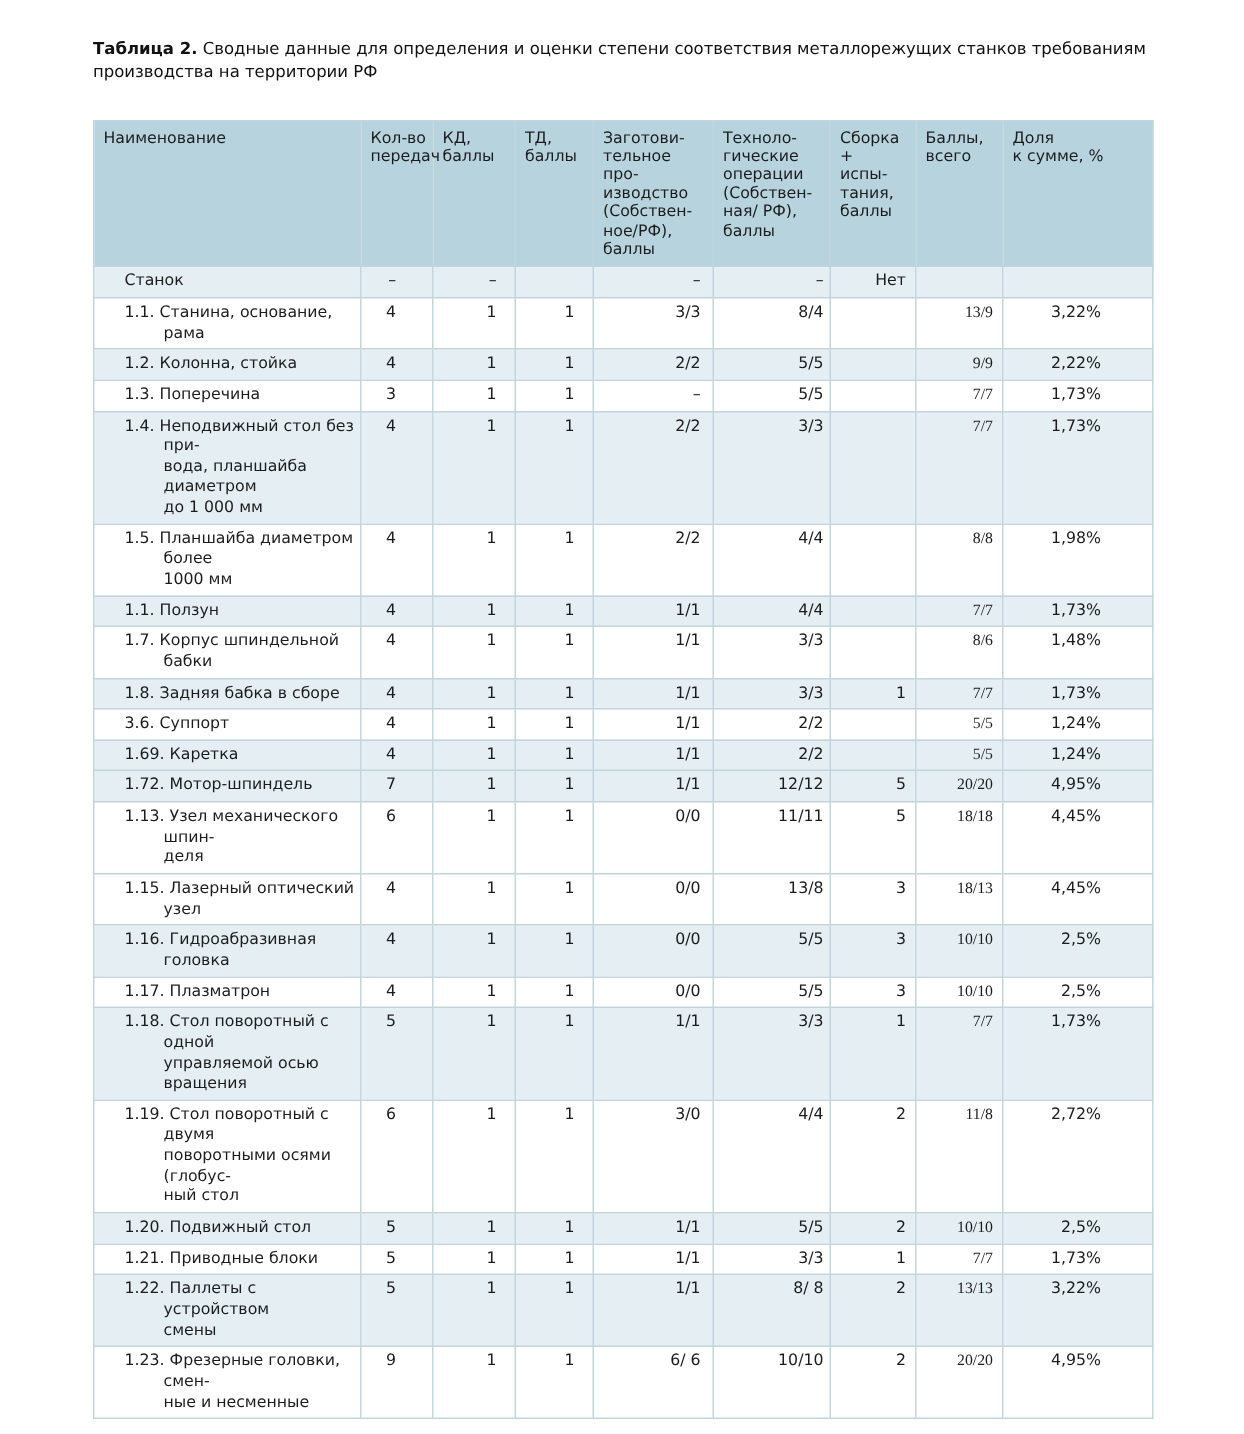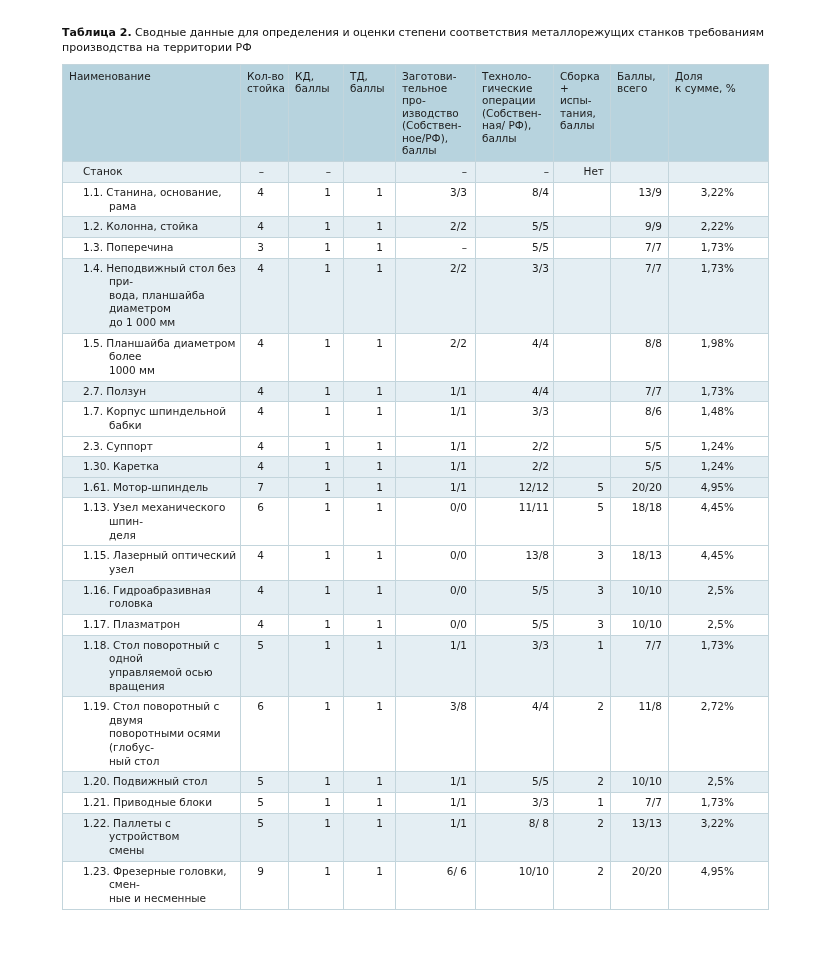--- a/index.html
+++ b/index.html
@@ -6,21 +6,21 @@
   html, body { background:#ffffff; }
   body {
     width:829px; height:956px;
     font-family:"DejaVu Sans","Liberation Sans",sans-serif;
     font-size:10.5px;
     color:var(--text,#1c1c1c);
     position:relative;
     overflow:hidden;
   }
   .page { padding:26px 61px 0 62px; }
-  .caption { font-size:11px; line-height:1.35; margin-bottom:8px; color:#111; }
+  .caption { font-size:11px; line-height:1.35; margin-bottom:24px; color:#111; }
   .caption b { font-weight:bold; }
   table.data-table {
     border-collapse:collapse;
     width:706px;
     table-layout:fixed;
   }
   th, td {
     border:1px solid var(--grid-line,#c3d5dc);
     vertical-align:top;
     line-height:1.3;
@@ -41,21 +41,21 @@
     padding-left:26px;
     text-indent:-26px;
     white-space:pre-line;
   }
   td.col-points   { padding-right:24px; }
   td.col-kd       { padding-right:12px; }
   td.col-td       { padding-right:12px; }
   td.col-prep     { padding-right:8px; }
   td.col-tech     { padding-right:4px; }
   td.col-assembly { padding-right:6px;text-align:right; }
-  td.col-total    { padding-right:6px; }
+  td.col-total    { padding-right:6px;font-family:Liberation Serif, serif; }
   td.col-share    { padding-right:34px; }
 </style>
 </head>
 <body>
 
 <div class="page">
 
   <p class="caption">
     <b>Таблица 2.</b>
     <span>Сводные данные для определения и оценки степени соответствия металлорежущих станков требованиям производства на территории РФ</span>
@@ -70,21 +70,21 @@
       <col style="width:80px">
       <col style="width:78px">
       <col style="width:57px">
       <col style="width:58px">
       <col style="width:100px">
     </colgroup>
     <thead>
       <tr>
         <th class="col-name">Наименование</th>
         <th class="col-points">Кол-во
-стойка</th>
+передач</th>
         <th class="col-kd">КД,
 баллы</th>
         <th class="col-td">ТД,
 баллы</th>
         <th class="col-prep">Заготови-
 тельное про-
 изводство
 (Собствен-
 ное/РФ),
 баллы</th>
@@ -181,21 +181,21 @@
           <td class="col-kd">1</td>
           <td class="col-td">1</td>
           <td class="col-prep">2/2</td>
           <td class="col-tech">4/4</td>
           <td class="col-assembly"></td>
           <td class="col-total">8/8</td>
           <td class="col-share">1,98%</td>
         </tr>
         <tr class="alt">
           <td class="col-name">
-            <span class="name-inner">2.7. Ползун</span>
+            <span class="name-inner">1.1. Ползун</span>
           </td>
           <td class="col-points">4</td>
           <td class="col-kd">1</td>
           <td class="col-td">1</td>
           <td class="col-prep">1/1</td>
           <td class="col-tech">4/4</td>
           <td class="col-assembly"></td>
           <td class="col-total">7/7</td>
           <td class="col-share">1,73%</td>
         </tr>
@@ -205,49 +205,62 @@
           </td>
           <td class="col-points">4</td>
           <td class="col-kd">1</td>
           <td class="col-td">1</td>
           <td class="col-prep">1/1</td>
           <td class="col-tech">3/3</td>
           <td class="col-assembly"></td>
           <td class="col-total">8/6</td>
           <td class="col-share">1,48%</td>
         </tr>
-        <tr>
-          <td class="col-name">
-            <span class="name-inner">2.3. Суппорт</span>
+        <tr class="alt">
+          <td class="col-name">
+            <span class="name-inner">1.8. Задняя бабка в сборе</span>
+          </td>
+          <td class="col-points">4</td>
+          <td class="col-kd">1</td>
+          <td class="col-td">1</td>
+          <td class="col-prep">1/1</td>
+          <td class="col-tech">3/3</td>
+          <td class="col-assembly">1</td>
+          <td class="col-total">7/7</td>
+          <td class="col-share">1,73%</td>
+        </tr>
+        <tr>
+          <td class="col-name">
+            <span class="name-inner">3.6. Суппорт</span>
           </td>
           <td class="col-points">4</td>
           <td class="col-kd">1</td>
           <td class="col-td">1</td>
           <td class="col-prep">1/1</td>
           <td class="col-tech">2/2</td>
           <td class="col-assembly"></td>
           <td class="col-total">5/5</td>
           <td class="col-share">1,24%</td>
         </tr>
         <tr class="alt">
           <td class="col-name">
-            <span class="name-inner">1.30. Каретка</span>
+            <span class="name-inner">1.69. Каретка</span>
           </td>
           <td class="col-points">4</td>
           <td class="col-kd">1</td>
           <td class="col-td">1</td>
           <td class="col-prep">1/1</td>
           <td class="col-tech">2/2</td>
           <td class="col-assembly"></td>
           <td class="col-total">5/5</td>
           <td class="col-share">1,24%</td>
         </tr>
         <tr class="alt">
           <td class="col-name">
-            <span class="name-inner">1.61. Мотор-шпиндель</span>
+            <span class="name-inner">1.72. Мотор-шпиндель</span>
           </td>
           <td class="col-points">7</td>
           <td class="col-kd">1</td>
           <td class="col-td">1</td>
           <td class="col-prep">1/1</td>
           <td class="col-tech">12/12</td>
           <td class="col-assembly">5</td>
           <td class="col-total">20/20</td>
           <td class="col-share">4,95%</td>
         </tr>
@@ -320,21 +333,21 @@
         </tr>
         <tr>
           <td class="col-name">
             <span class="name-inner">1.19. Стол поворотный с двумя
 поворотными осями (глобус-
 ный стол</span>
           </td>
           <td class="col-points">6</td>
           <td class="col-kd">1</td>
           <td class="col-td">1</td>
-          <td class="col-prep">3/8</td>
+          <td class="col-prep">3/0</td>
           <td class="col-tech">4/4</td>
           <td class="col-assembly">2</td>
           <td class="col-total">11/8</td>
           <td class="col-share">2,72%</td>
         </tr>
         <tr class="alt">
           <td class="col-name">
             <span class="name-inner">1.20. Подвижный стол</span>
           </td>
           <td class="col-points">5</td>

